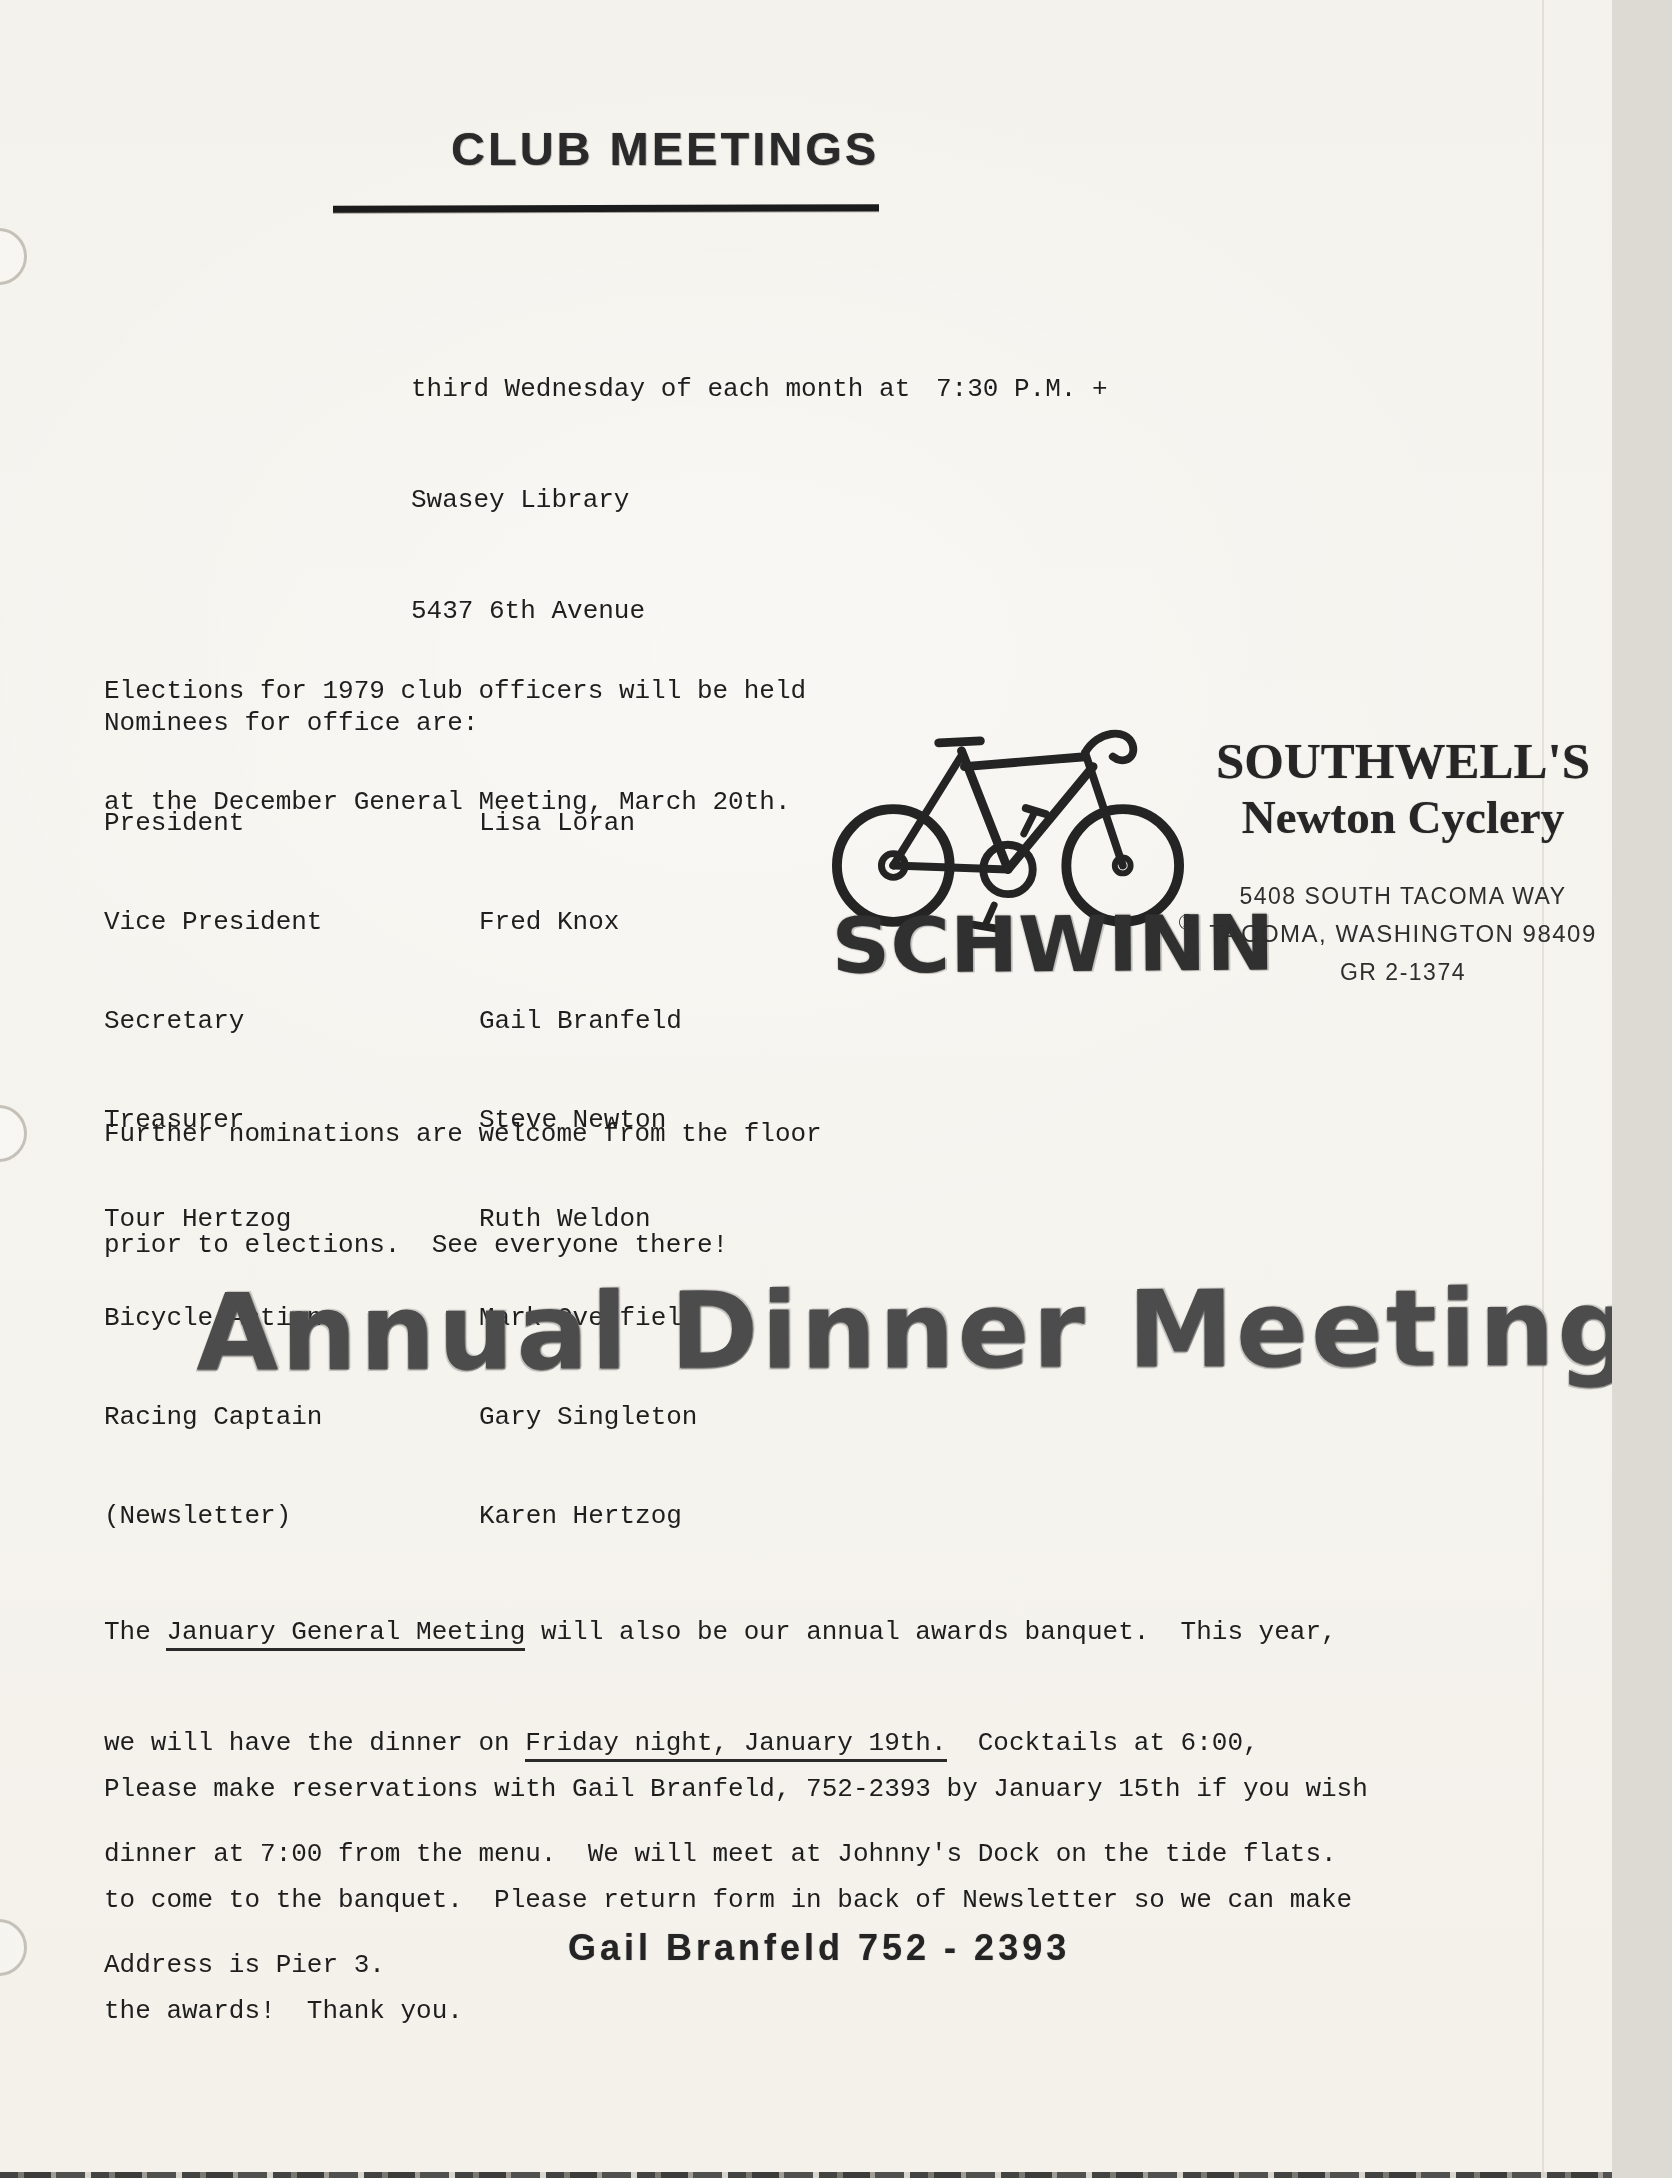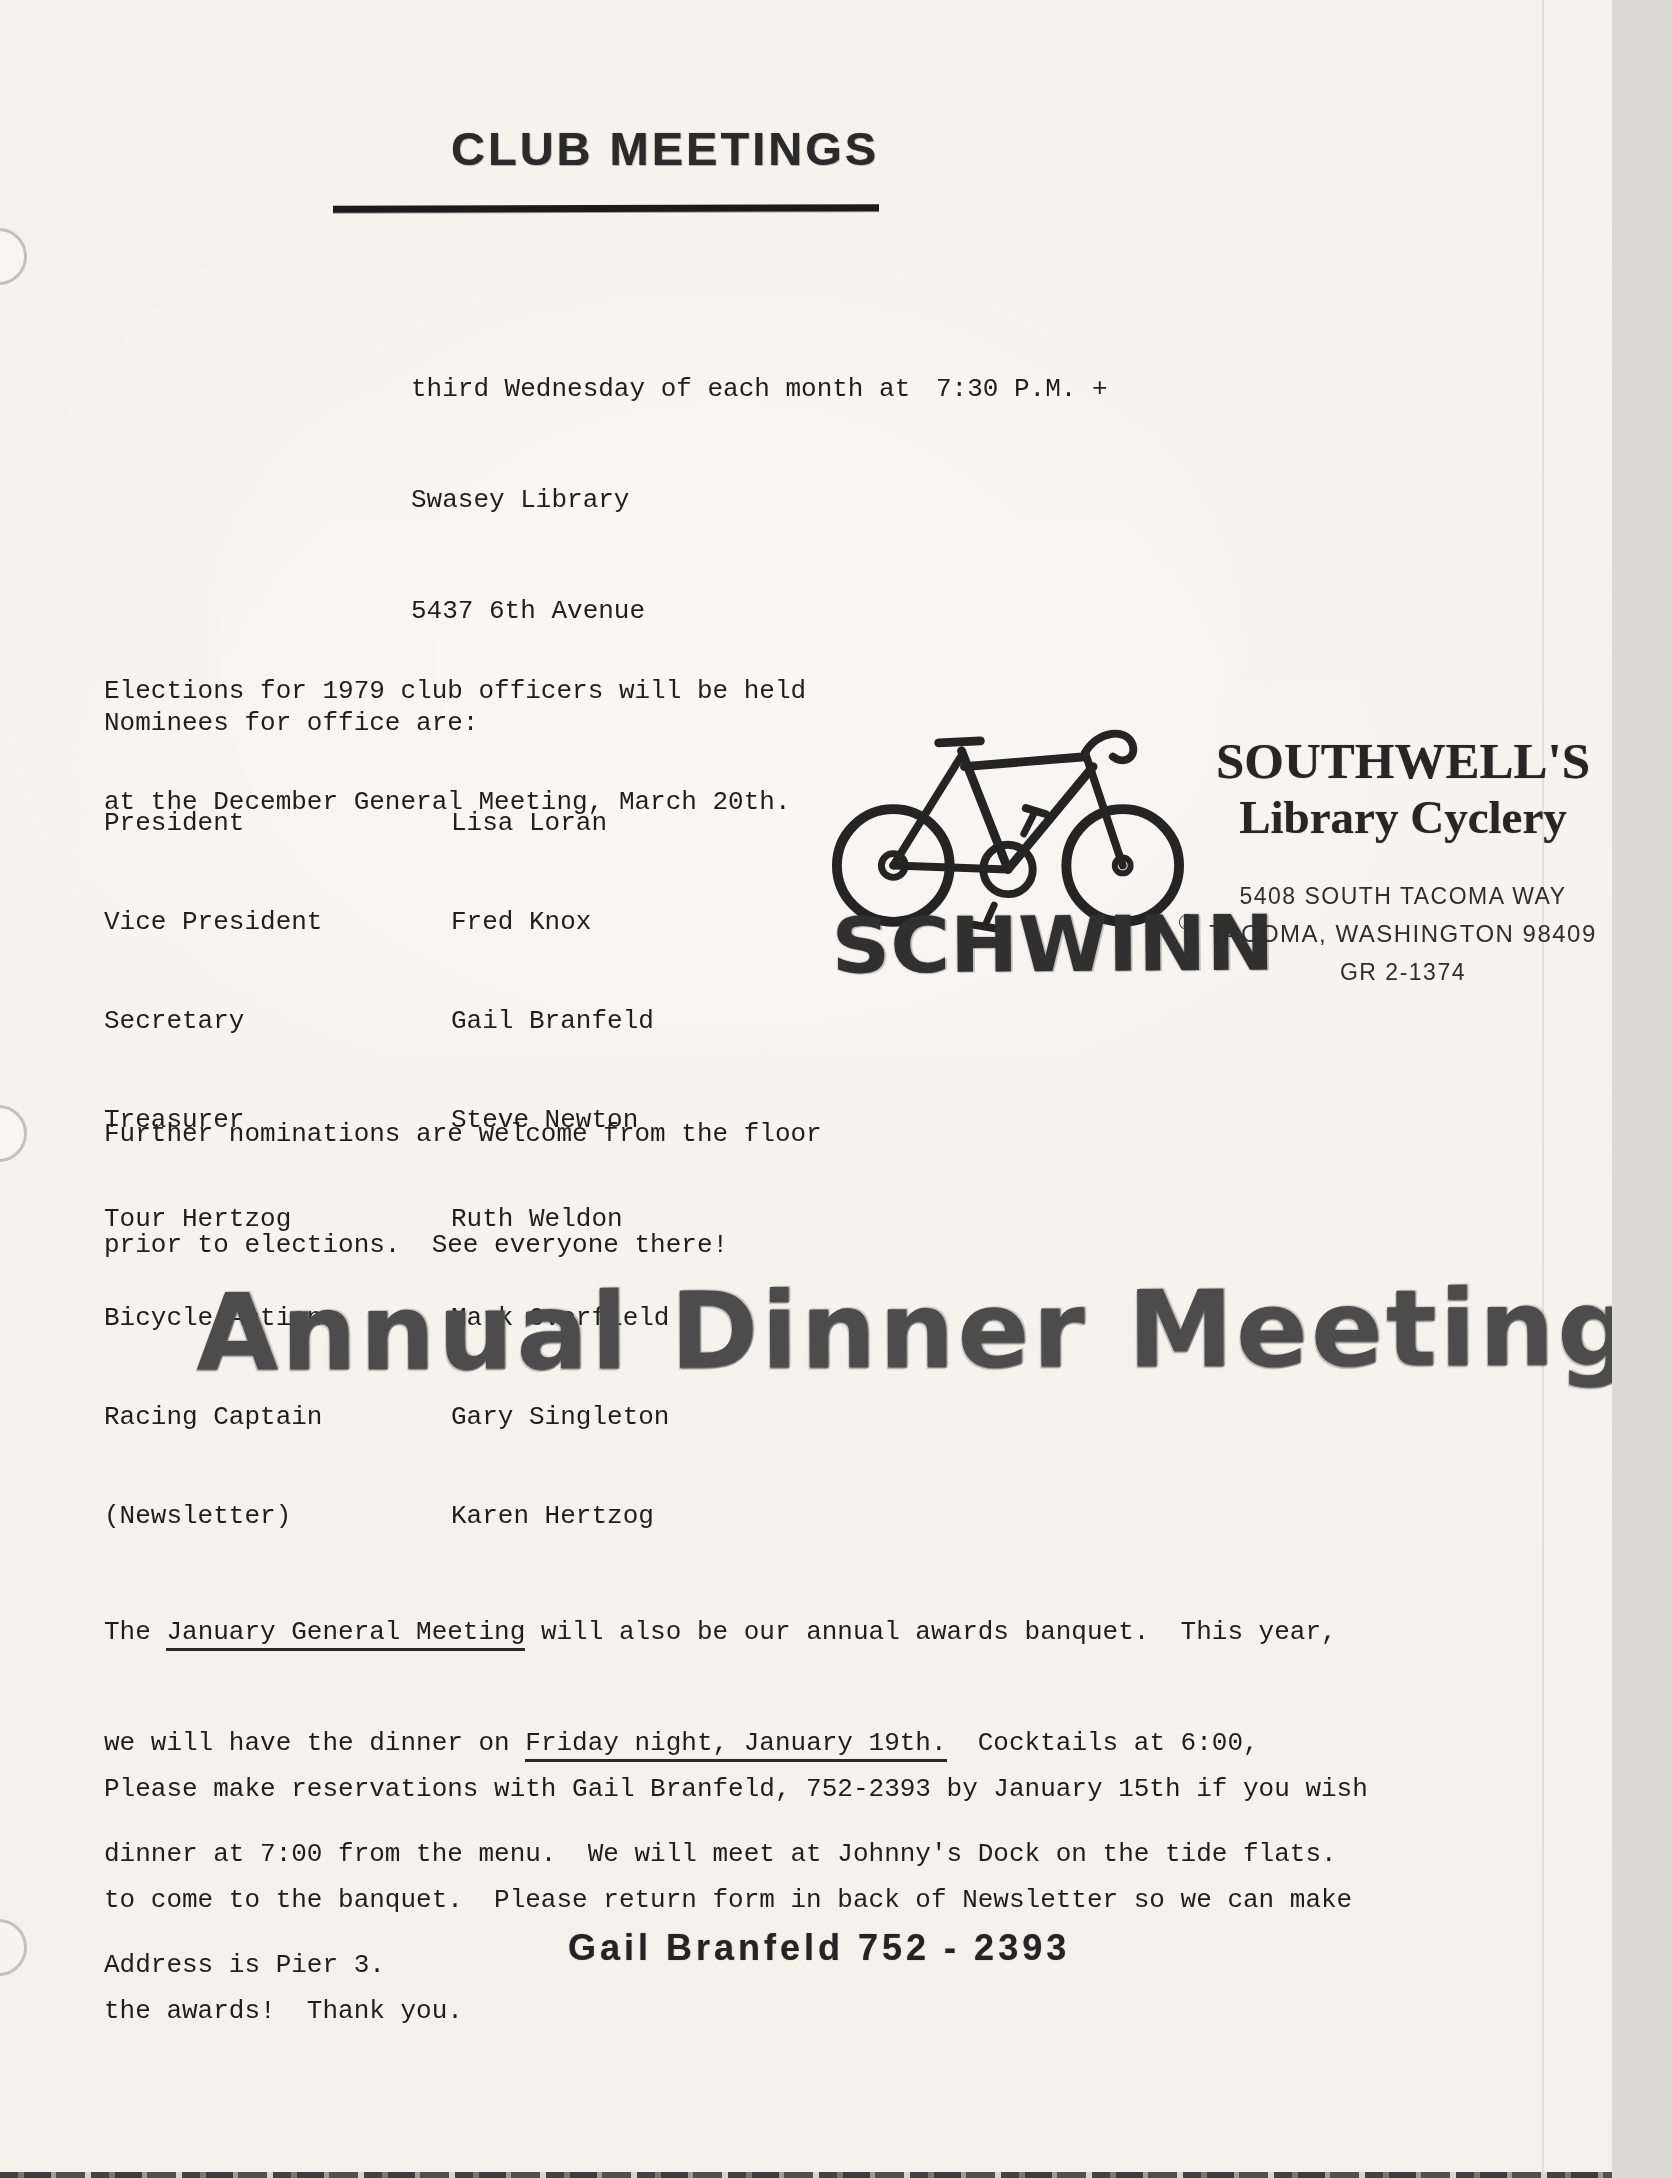--- a/index.html
+++ b/index.html
@@ -13,21 +13,21 @@
     color:#1f1f1f;
   }
   .abs { position:absolute; }
   .mono { font-family:"Liberation Mono", monospace; font-size:26px; line-height:37px; white-space:pre; color:#1e1e1e; }
   .title {
     font-family:"Liberation Sans", sans-serif; font-weight:bold;
     font-size:47px; letter-spacing:3px; color:#2a2a2a;
     text-shadow: 0 0 1px rgba(40,40,40,.65), 1px 1px 0 rgba(40,40,40,.25);
   }
   .title-rule { background:#1b1b1b; transform:rotate(-0.15deg); box-shadow:0 1px 0 rgba(0,0,0,.35); }
-  .nom-row { display:grid; grid-template-columns:347px auto; height:33px; }
+  .nom-row { display:grid; grid-template-columns:347px auto; height:33px;gap:28px; }
   .serif-big {
     font-family:"Liberation Serif", serif; font-weight:bold; color:#262626;
     text-shadow:0 0 1px rgba(40,40,40,.5);
   }
   .ad-sans { font-family:"Liberation Sans", sans-serif; color:#2e2e2e; letter-spacing:1.5px; }
   .brand {
     font-family:"DejaVu Sans", sans-serif; font-weight:bold; font-size:79px;
     color:#303030; letter-spacing:0px; transform:scale(1.03,0.97) rotate(-0.4deg);
     transform-origin:left bottom;
     text-shadow:0 0 2px rgba(50,50,50,.55), 2px 1px 0 rgba(60,60,60,.2);
@@ -128,21 +128,21 @@
         <line x1="196" y1="134" x2="207" y2="112" stroke-width="7"></line>
         <line x1="198" y1="108" x2="218" y2="114" stroke-width="8"></line>
         <line x1="166" y1="206" x2="158" y2="224" stroke-width="7"></line>
         <path d="M146 226 L170 230" stroke-width="8"></path>
       </g>
     </svg>
     <div class="abs brand" style="left:2px; top:206px;">SCHWINN</div>
     <div class="abs" style="left:348px; top:216px; font-family:'Liberation Serif', serif; font-size:24px; color:#2e2e2e;">®</div>
     <div class="abs" style="left:374px; top:40px; width:398px; text-align:center;">
       <div class="serif-big" style="font-size:51px; line-height:57px;">SOUTHWELL'S</div>
-      <div class="serif-big" style="font-size:47px; line-height:55px; font-weight:bold;">Library Cyclery</div>
+      <div class="serif-big" style="font-size:47px; line-height:55px; font-weight:bold;">Newton Cyclery</div>
       <div class="ad-sans" style="font-size:23px; margin-top:32px; line-height:38px;">5408 SOUTH TACOMA WAY</div>
       <div class="ad-sans" style="font-size:24px; line-height:38px;">TACOMA, WASHINGTON  98409</div>
       <div class="ad-sans" style="font-size:23px; line-height:38px;">GR 2-1374</div>
     </div>
   </div>
 
   <div class="abs mono" style="left:104px; top:1042px;">
     <div>Further nominations are welcome from the floor</div>
     <div>prior to elections.  See everyone there!</div>
   </div>

